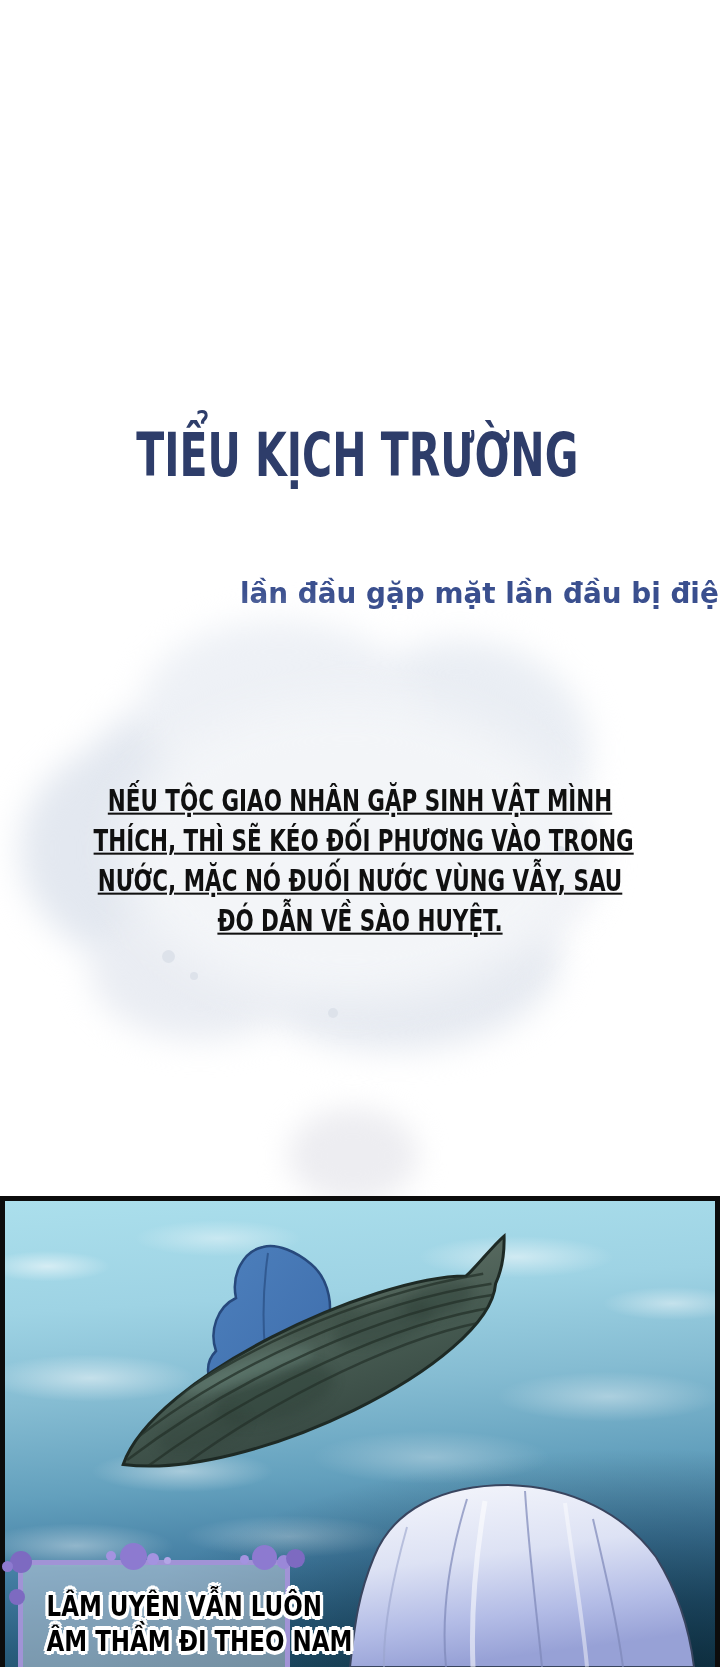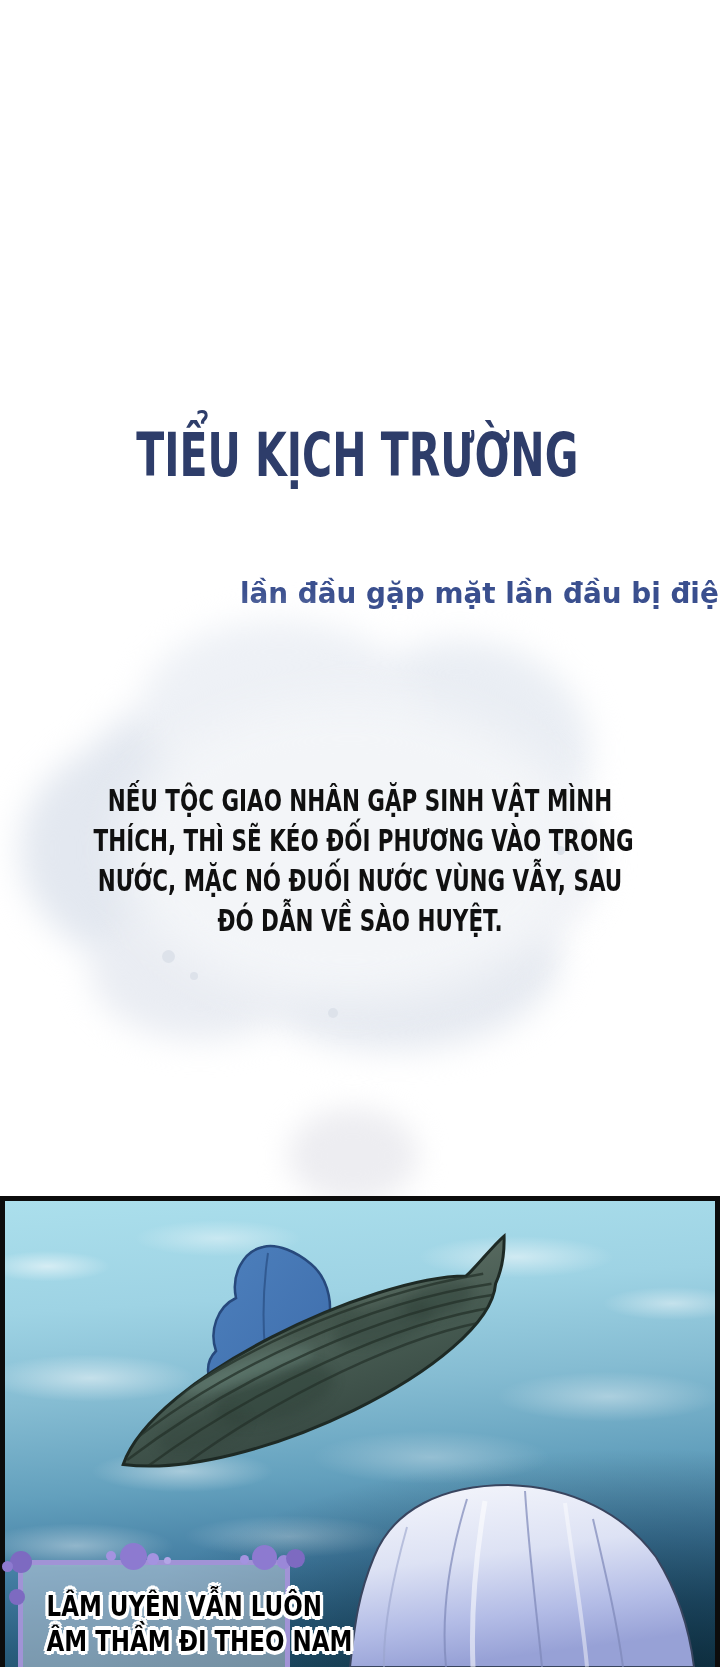--- a/index.html
+++ b/index.html
@@ -32,21 +32,21 @@
   .cloud-core{position:absolute;left:120px;top:700px;width:460px;height:300px;border-radius:50%;background:#f3f5f8;filter:blur(22px);}
   .cloud-dot{position:absolute;border-radius:50%;background:#dde2ea;}
   .cd1{left:162px;top:950px;width:13px;height:13px;}
   .cd2{left:190px;top:972px;width:8px;height:8px;}
   .cd3{left:328px;top:1008px;width:10px;height:10px;}
   .cd4{left:556px;top:846px;width:9px;height:9px;}
   .cloud-wisp{position:absolute;left:288px;top:1108px;width:130px;height:95px;border-radius:50%;background:#ededf1;filter:blur(14px);}
   
   .narration{
     position:absolute;top:780px;left:0;width:720px;text-align:center;
-    color:#101010;font-weight:bold;font-size:29px;line-height:40px;
+    color:#101010;font-weight:bold;font-size:29px;line-height:40px;text-decoration:underline;
   }
   .narration .nline{
     display:block;white-space:nowrap;
     transform:scale(0.74,1.02);transform-origin:center top;
   }
   
   .panel{
     position:absolute;left:0;top:1196px;width:720px;height:471px;
     box-sizing:border-box;border:5px solid #0c0c0c;border-bottom:none;
   }

